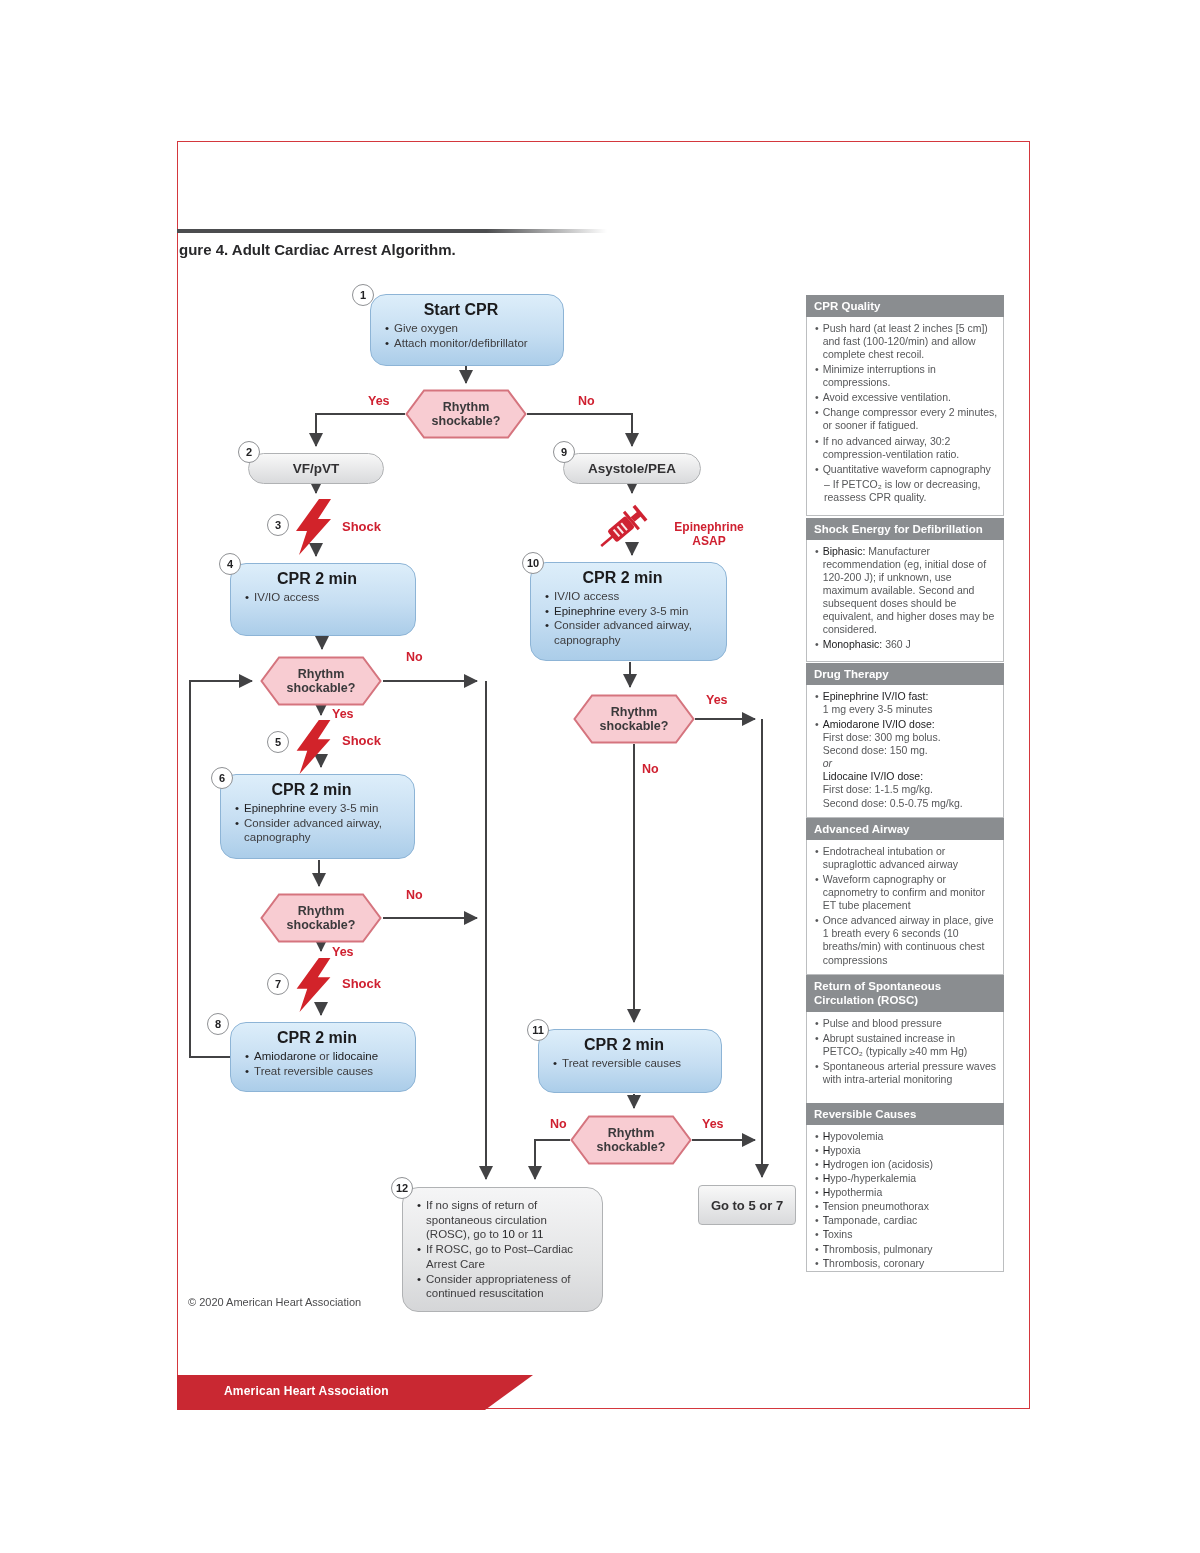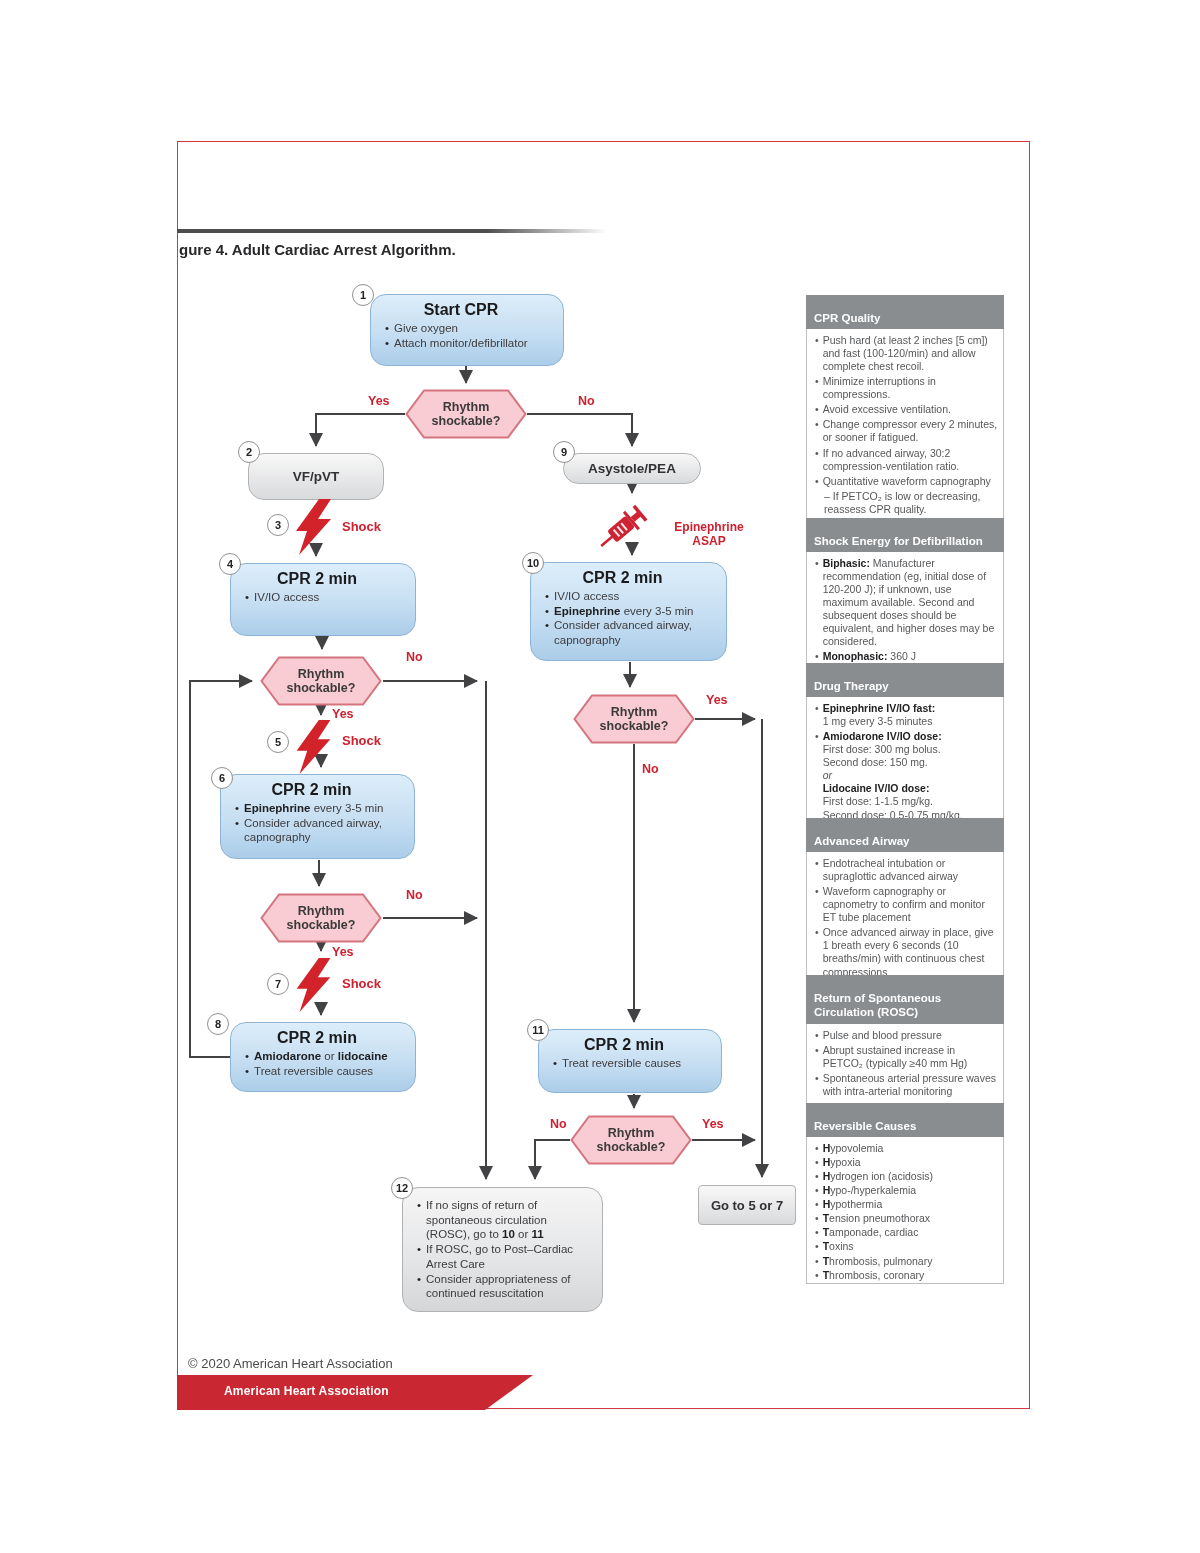--- a/index.html
+++ b/index.html
@@ -19,21 +19,21 @@
         background:#fff;display:flex;align-items:center;justify-content:center;
         font-size:11px;font-weight:bold;color:#232325;z-index:5;box-sizing:border-box;}
 
   
   .bluebox{position:absolute;background:linear-gradient(180deg,#ddeefa 0%,#c6def2 55%,#abcde9 100%);
            border:1.5px solid #8db4d6;border-radius:16px;box-sizing:border-box;
            padding:6px 24px 6px 12px;z-index:3;}
   .box-title{text-align:center;font-weight:bold;font-size:16px;color:#1b1b1d;margin-bottom:2px;}
   .bli{display:flex;font-size:11.5px;color:#3d3c3e;line-height:1.28;}
   .bli::before{content:"•";margin:0 5px 0 2px;color:#232325;}
-  .b{font-weight:bold;color:#212123;}
+  .b{font-weight:normal;color:#212123;}
   .graybox{position:absolute;background:linear-gradient(180deg,#f5f5f6 0%,#e4e5e6 60%,#d5d6d8 100%);
            border:1.5px solid #b0b2b4;border-radius:16px;box-sizing:border-box;
            padding:10px 10px 24px 12px;z-index:3;}
 
   
   .pill{position:absolute;background:linear-gradient(180deg,#f8f8f8,#d9dadc);
         border:1.5px solid #b0b2b4;border-radius:16px;display:flex;align-items:center;
         justify-content:center;font-weight:bold;font-size:13.5px;color:#323133;
         box-sizing:border-box;z-index:3;}
 
@@ -47,32 +47,32 @@
   .rlabel{position:absolute;font-weight:bold;font-size:12.5px;color:#cf2030;z-index:4;}
   .shock-label{position:absolute;font-weight:bold;font-size:13px;color:#cf2030;z-index:4;}
   .epi-label{position:absolute;width:100px;text-align:center;font-weight:bold;font-size:12px;
              line-height:1.2;color:#cf2030;z-index:4;}
   .bolt{position:absolute;z-index:4;}
   .syringe{position:absolute;z-index:4;}
 
   
   .sb-sec{position:absolute;left:772px;width:198px;z-index:3;}
   .sb-head{background:#8a8d90;color:#ffffff;font-weight:bold;font-size:11.5px;
-           padding:16px 8px 4px 8px;line-height:1.25;}
+           padding:4px 8px 4px 8px;line-height:1.25;}
   .sb-body{background:#fff;border:1px solid #bcbec0;border-top:none;
            padding:5px 5px 3px 7px;font-size:10.5px;line-height:1.24;color:#565759;
            overflow:hidden;box-sizing:border-box;}
   .sli{display:flex;margin-bottom:2px;}
   .sli::before{content:"•";margin:0 4px 0 1px;color:#565759;flex:none;}
   .sli.nob::before{content:"";margin:0 0 0 10px;}
   .sli .stack{display:block;}
   .it{font-style:italic;}
   .rc .sli{margin-bottom:1px;}
 
-  .copyright{position:absolute;left:154px;top:1356px;font-size:13px;color:#4b4b4d;z-index:3;}
+  .copyright{position:absolute;left:154px;top:1296px;font-size:11px;color:#4b4b4d;z-index:3;}
   .footer-text{position:absolute;left:190px;top:1384px;font-size:12px;font-weight:bold;
                color:#ffffff;z-index:6;letter-spacing:.2px;}
 </style>
 </head>
 <body>
 
 <div class="canvas">
 
   <div class="page-border"></div>
   <div class="top-rule"></div>
@@ -130,21 +130,21 @@
       <polygon points="19,1.5 103,1.5 120.5,25 103,48.5 19,48.5 1.5,25" fill="#f8ccd2" stroke="#d5747e" stroke-width="2"></polygon>
     </svg>
     <div class="hex-label">Rhythm shockable?</div>
   </div>
   <div class="rlabel" style="left:334px;top:394px">Yes</div>
   <div class="rlabel" style="left:544px;top:394px">No</div>
 
   <div class="numc" style="left:204px;top:441px">
       <span>2</span>
     </div>
-  <div class="pill" style="left:214px;top:453px;width:136px;height:47px">
+  <div class="pill" style="left:214px;top:453px;width:136px;height:31px">
       <span>VF/pVT</span>
     </div>
   <div class="numc" style="left:519px;top:441px">
       <span>9</span>
     </div>
   <div class="pill" style="left:529px;top:453px;width:138px;height:31px">
       <span>Asystole/PEA</span>
     </div>
 
   <div class="numc" style="left:233px;top:514px">

